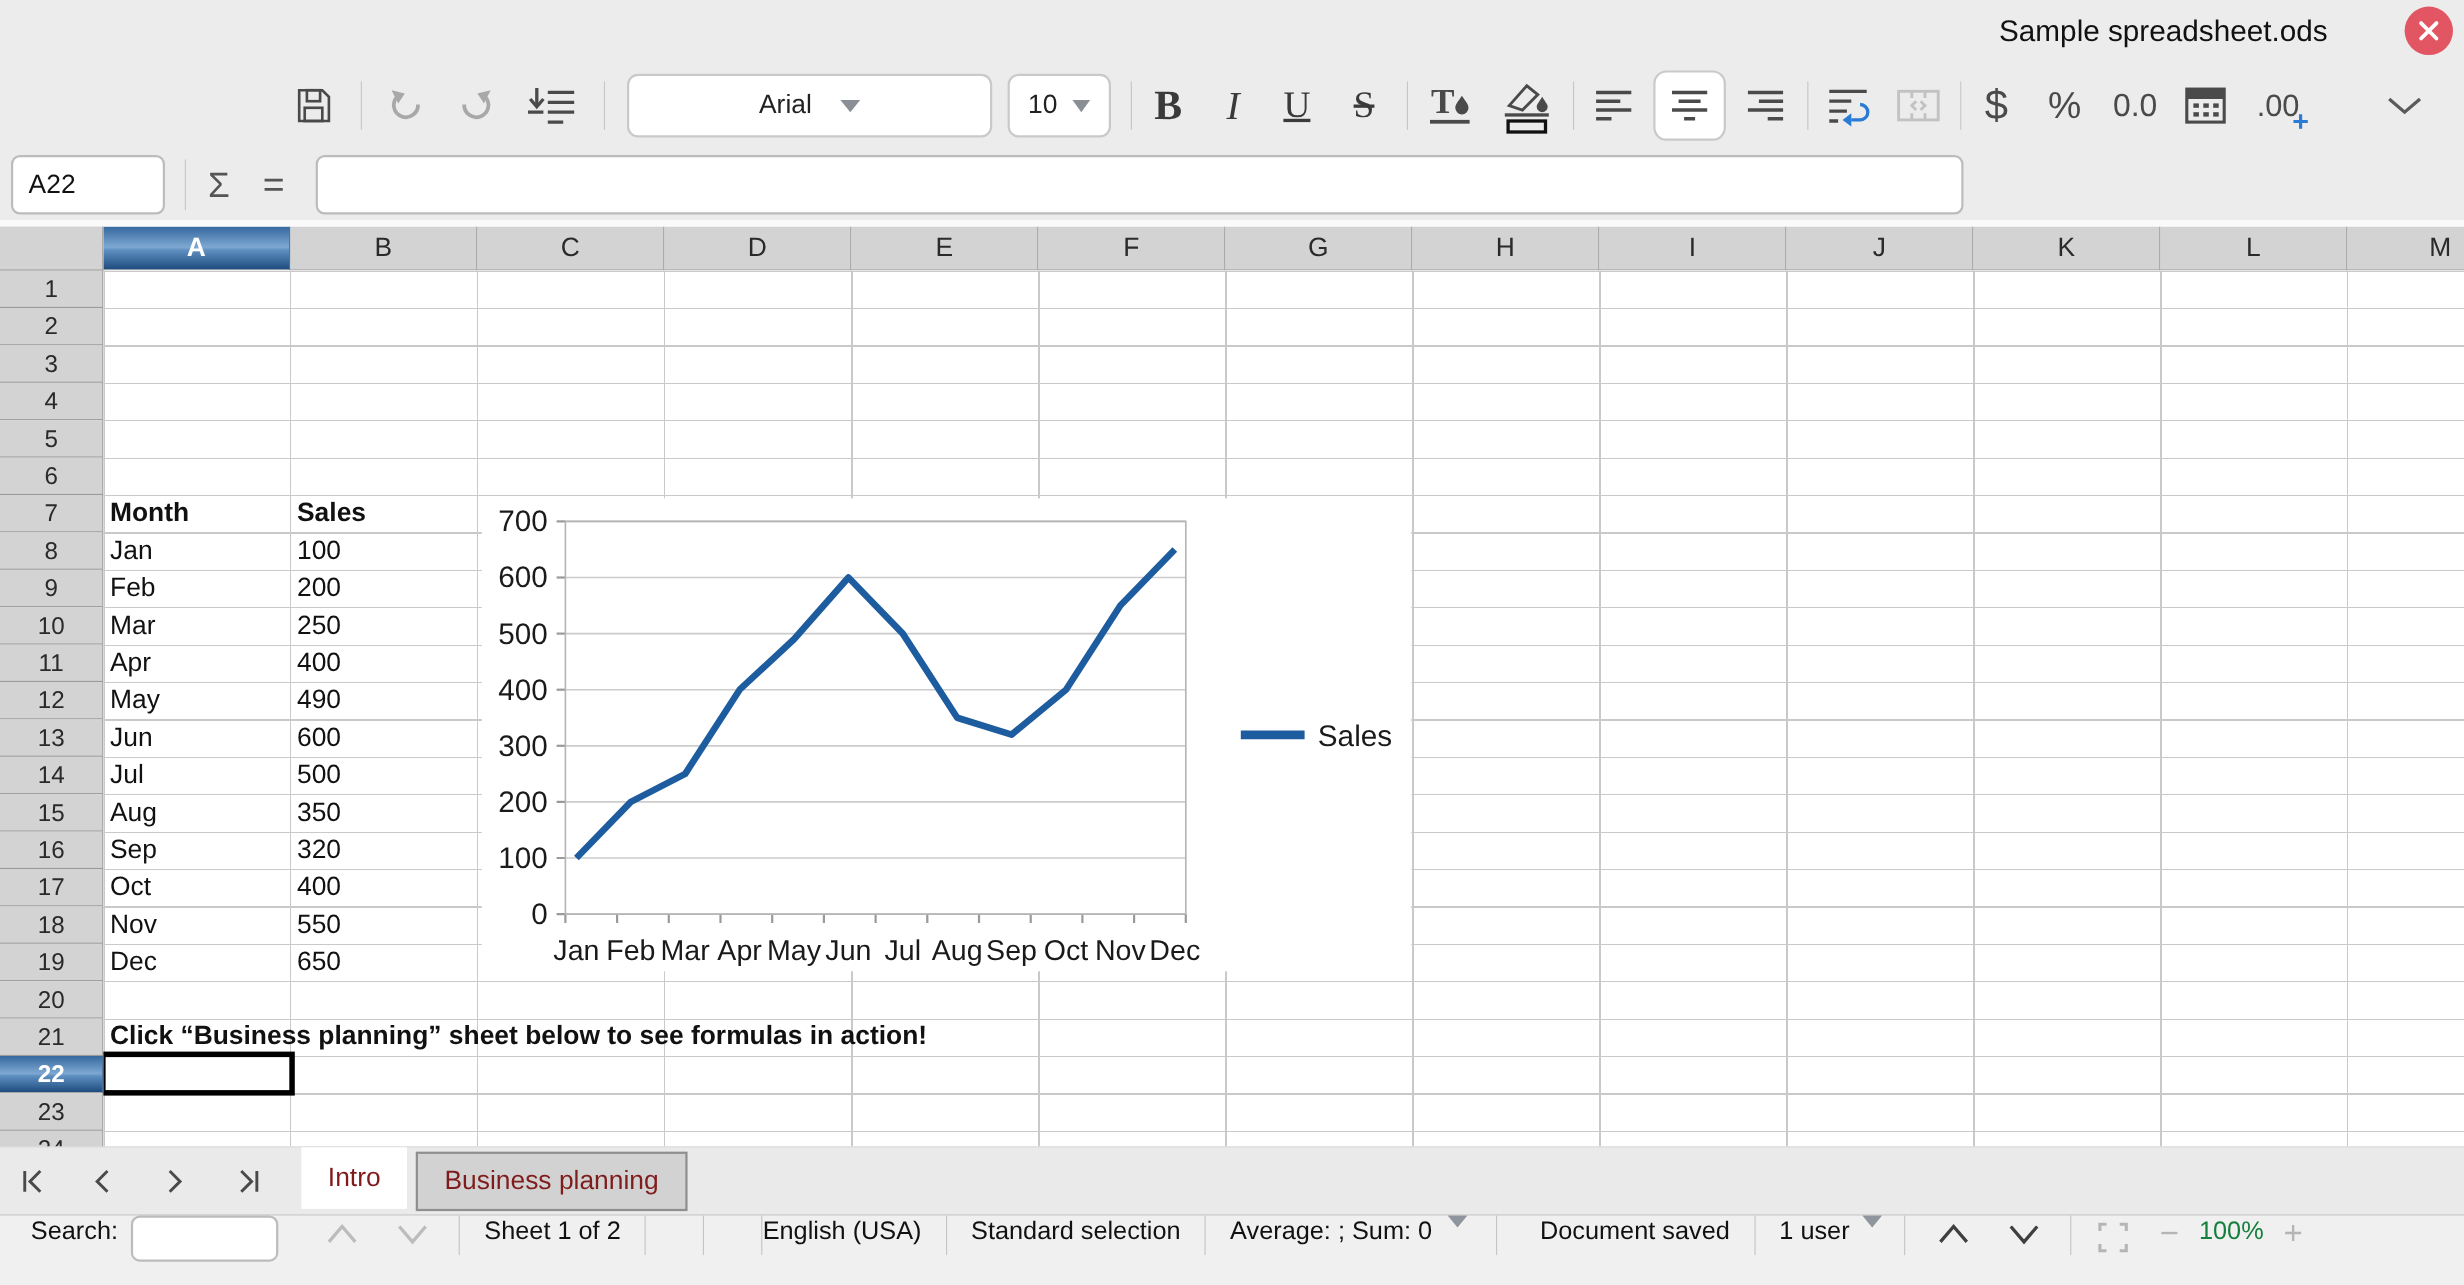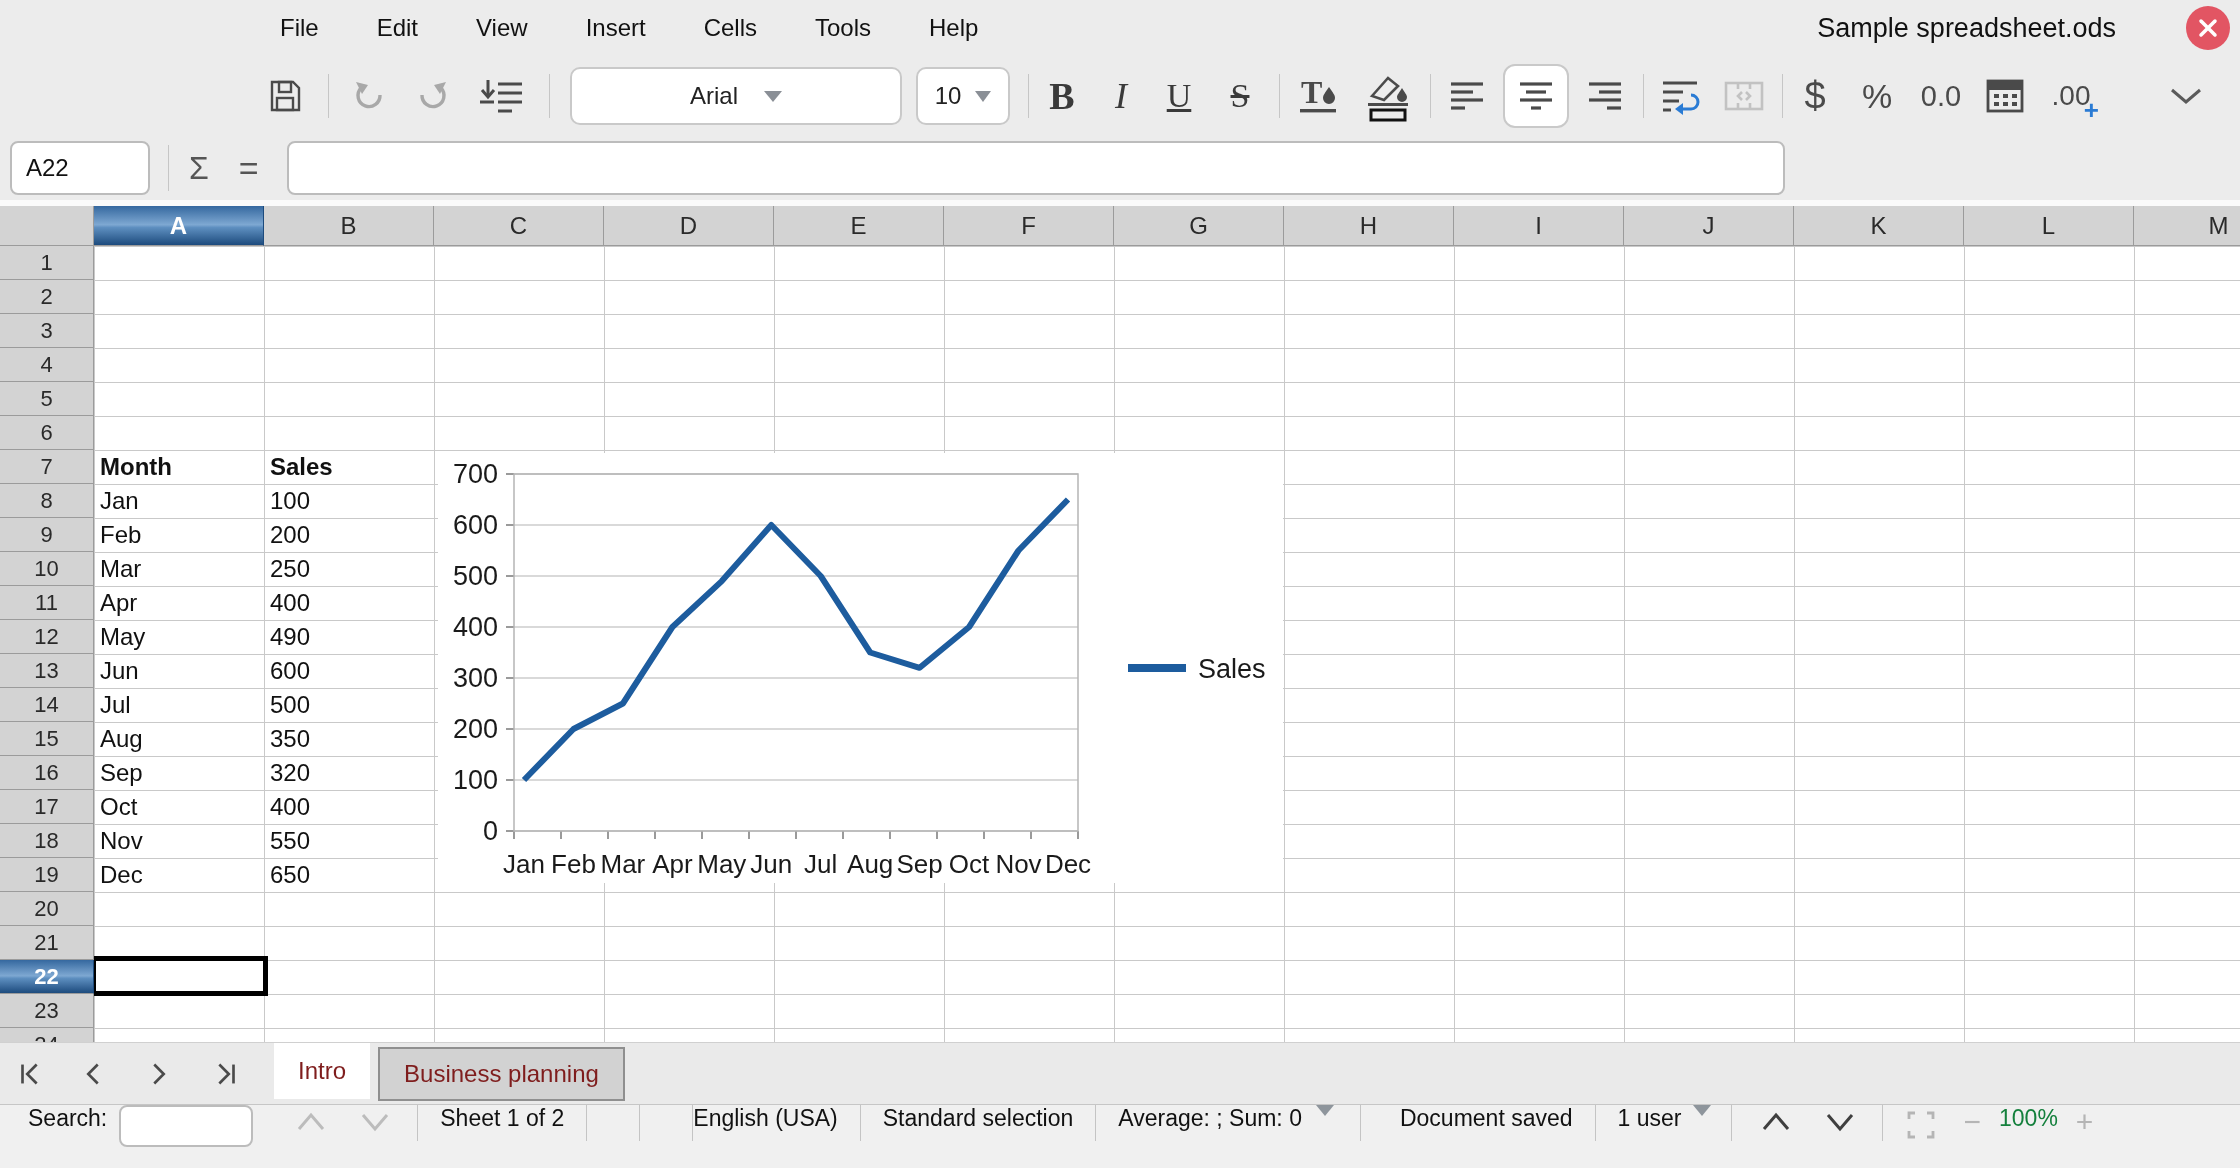--- a/index.html
+++ b/index.html
@@ -92,29 +92,20 @@
                  margin-left:12px; font-size:22px; padding-left:10px; }
   .dropdown-arrow { width:0; height:0; border-left:9px solid transparent; border-right:9px solid transparent;
                     border-top:11px solid #8e959c; margin-left:14px; }
   .graytxt { color:#15803d; }
   .grayglyph { color:#b5b5b5; font-size:30px; }
 </style>
 </head>
 <body>
 
 <div class="menubar">
-  <div class="menu-items">
-      <div class="menu-item">File</div>
-      <div class="menu-item">Edit</div>
-      <div class="menu-item">View</div>
-      <div class="menu-item">Insert</div>
-      <div class="menu-item">Cells</div>
-      <div class="menu-item">Tools</div>
-      <div class="menu-item">Help</div>
-    </div>
   <div class="doc-title">Sample spreadsheet.ods</div>
   <div class="close-btn">
     <svg width="24" height="24" viewBox="0 0 24 24">
       <line x1="5" y1="5" x2="19" y2="19" stroke="#fff" stroke-width="3.5" stroke-linecap="round"></line>
       <line x1="19" y1="5" x2="5" y2="19" stroke="#fff" stroke-width="3.5" stroke-linecap="round"></line>
     </svg>
   </div>
 </div>
 
 <div class="toolbar">
@@ -417,20 +408,21 @@
           <text x="432.2" y="420" text-anchor="middle" font-size="26" fill="#1a1a1a">Aug</text>
           <text x="481.6" y="420" text-anchor="middle" font-size="26" fill="#1a1a1a">Sep</text>
           <text x="531.1" y="420" text-anchor="middle" font-size="26" fill="#1a1a1a">Oct</text>
           <text x="580.5" y="420" text-anchor="middle" font-size="26" fill="#1a1a1a">Nov</text>
           <text x="630.0" y="420" text-anchor="middle" font-size="26" fill="#1a1a1a">Dec</text>
           <line x1="690" y1="215" x2="748" y2="215" stroke="#1d5c9e" stroke-width="8"></line>
           <text x="760" y="225" font-size="27" fill="#1a1a1a">Sales</text>
         </svg>
     </div>
 
+    <div class="note">Click “Business planning” sheet below to see formulas in action!</div>
 
     <div class="selcell"></div>
   </div>
 </div>
 
 <div class="tabbar">
   <div class="navbtn">
     <svg width="34" height="34" viewBox="0 0 36 36" fill="none" stroke="#4a4a4a" stroke-width="2.8">
       <line x1="9" y1="8" x2="9" y2="28"></line>
         <polyline points="24,8 14,18 24,28"></polyline>

